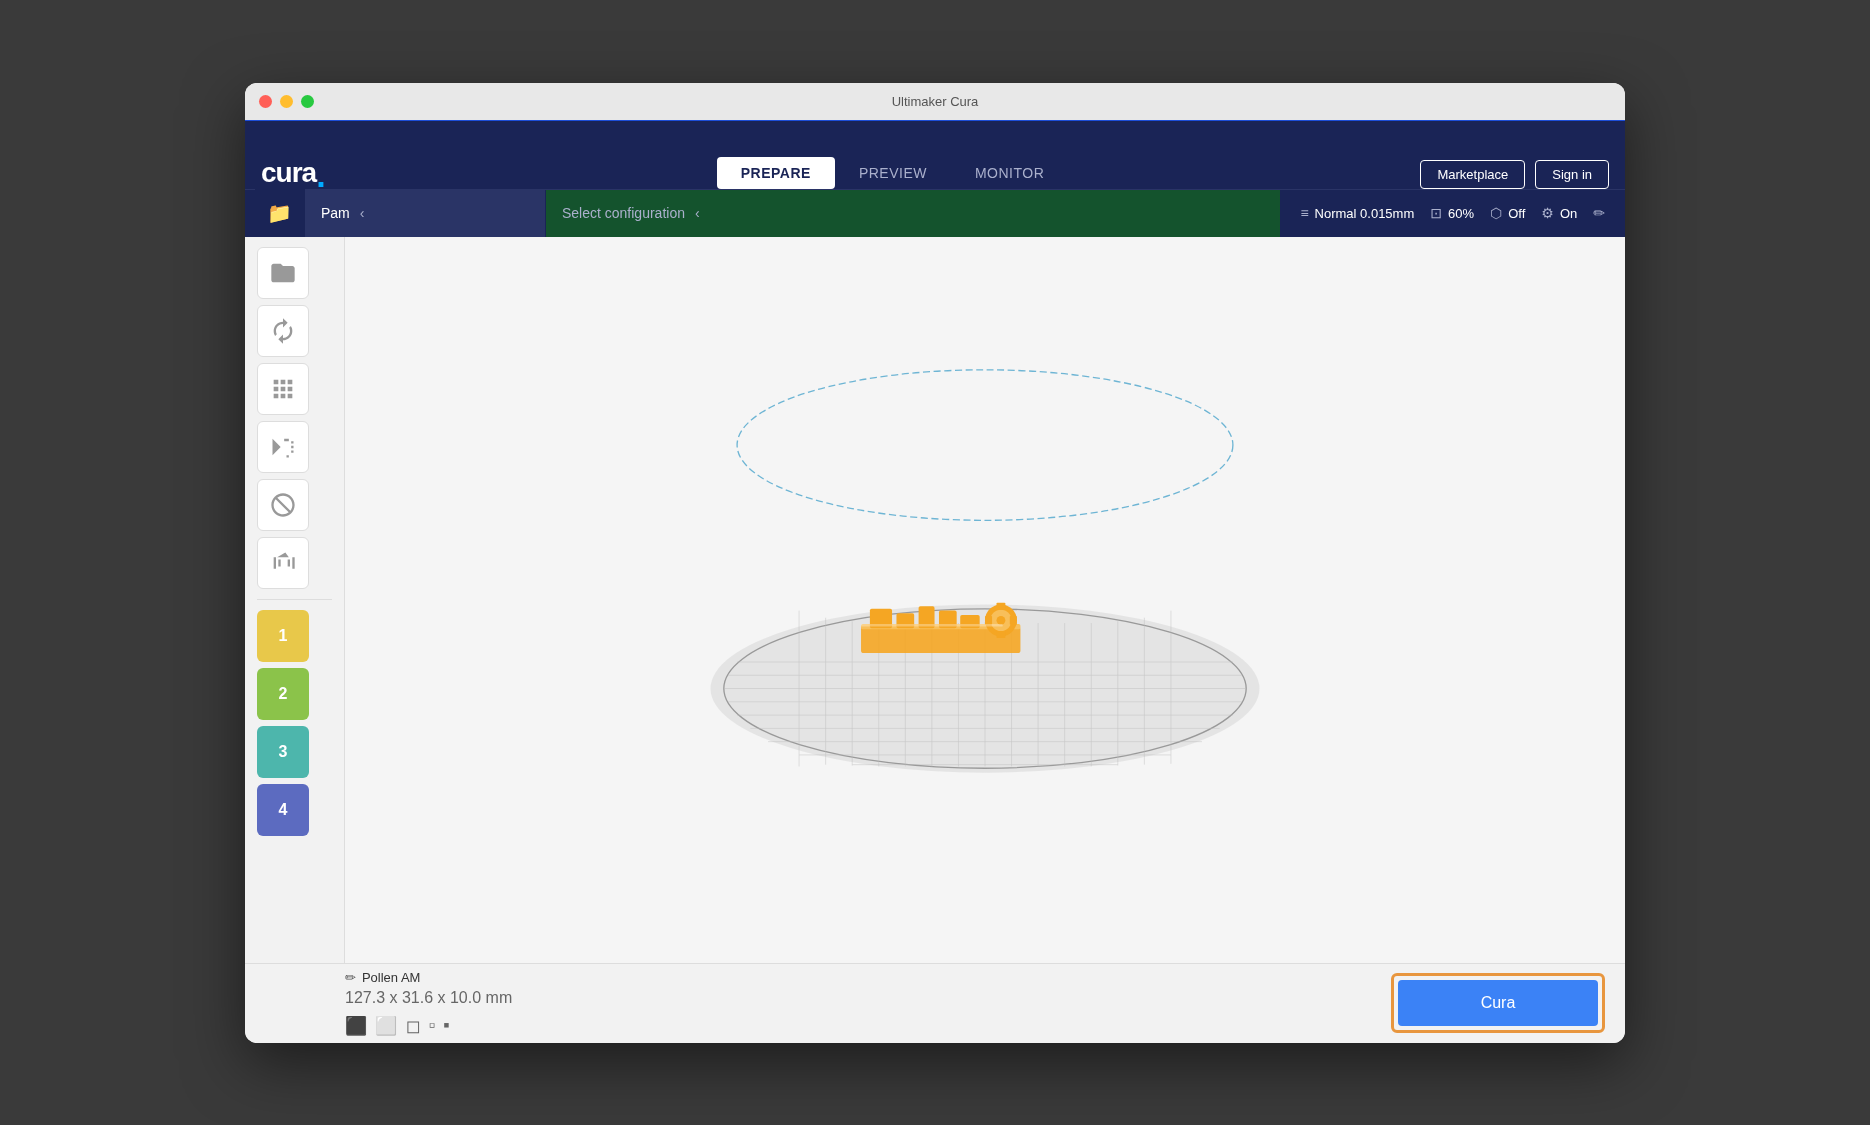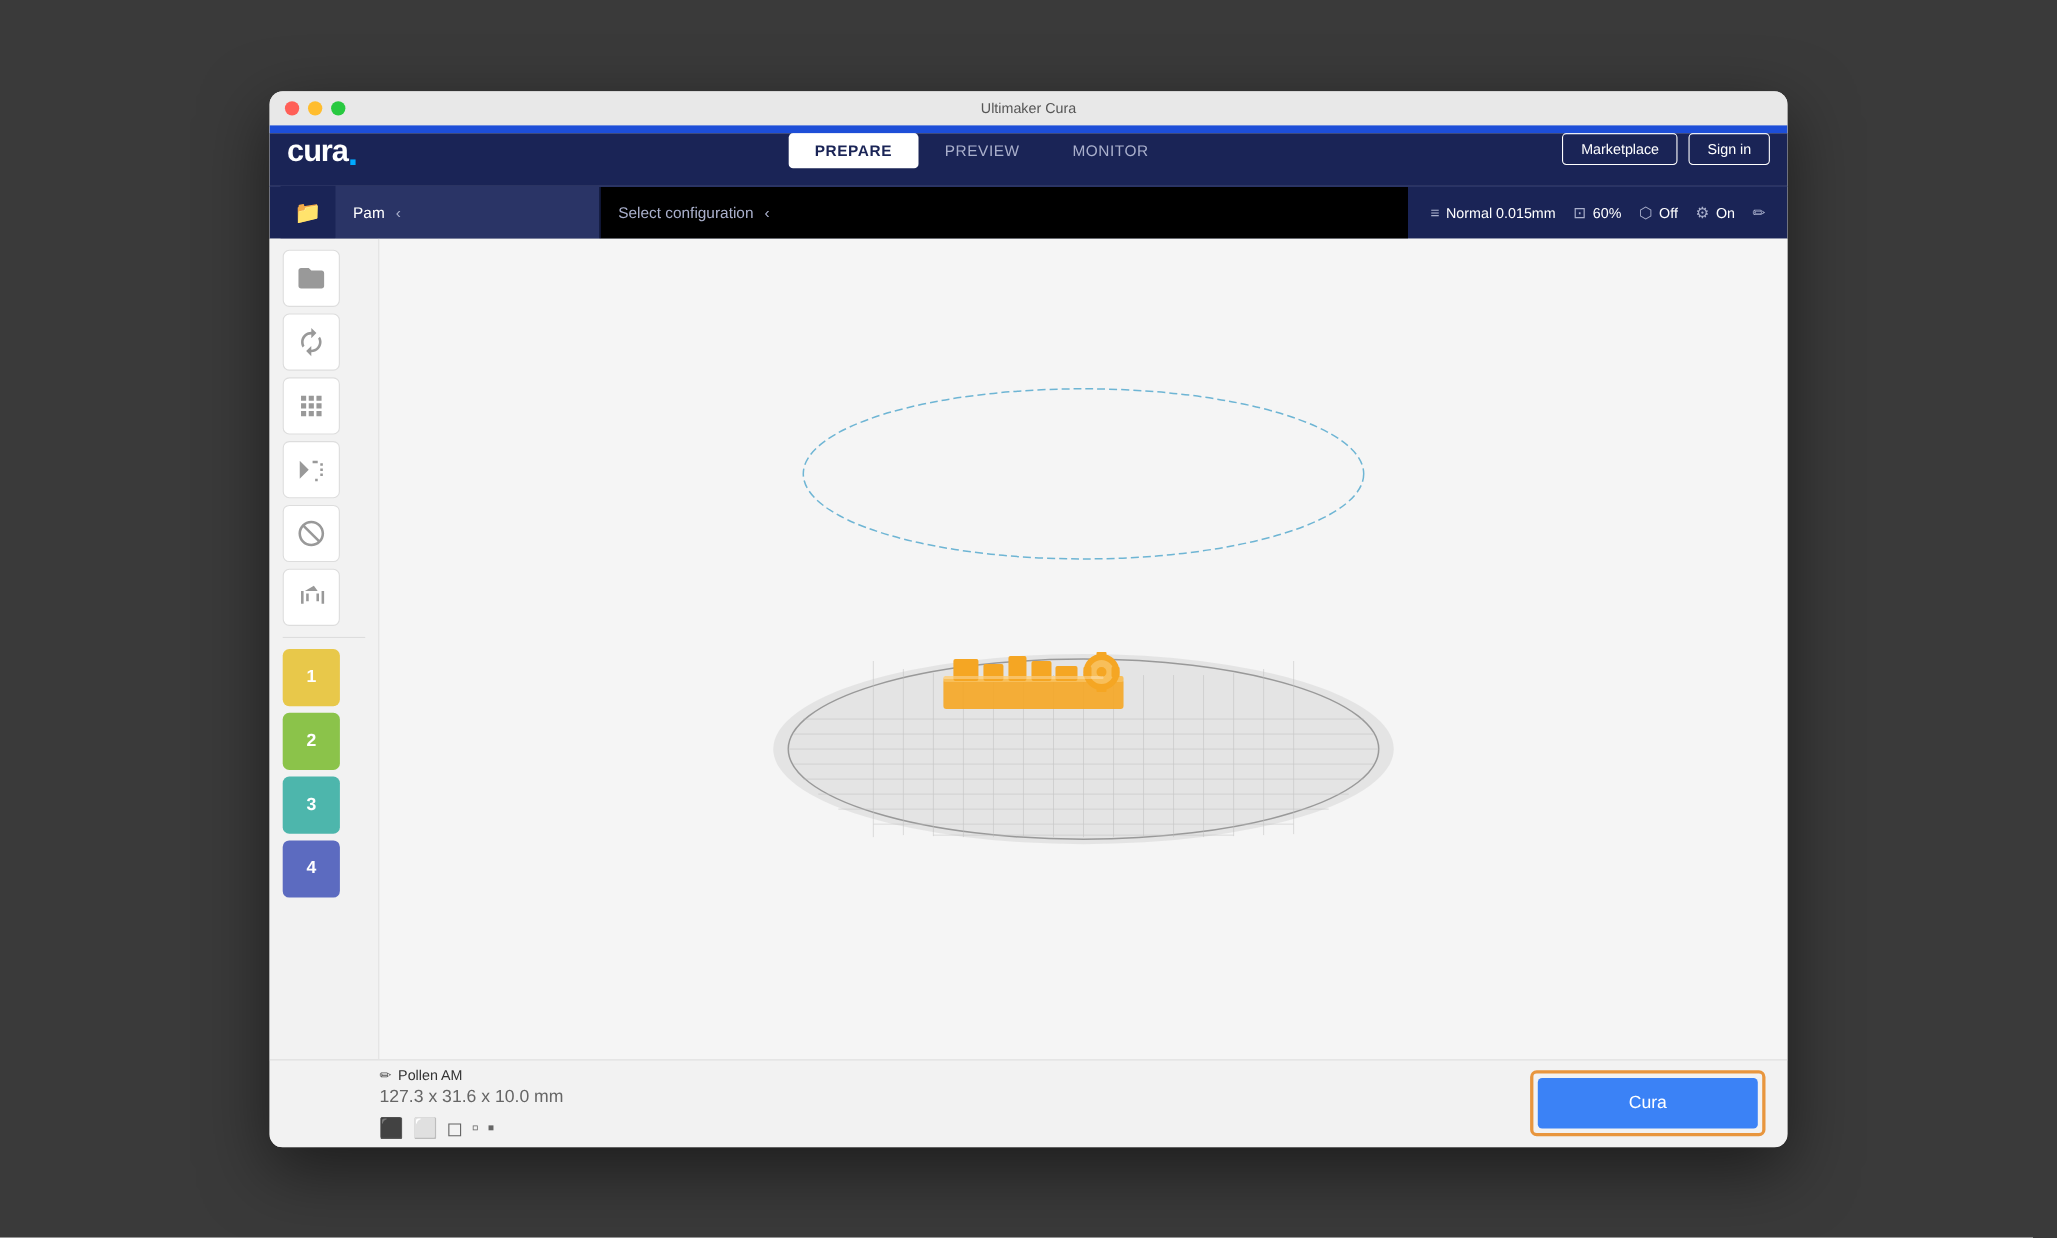--- a/index.html
+++ b/index.html
@@ -23,21 +23,21 @@
       flex-direction: column;
     }
     
     .title-bar {
       background: #e8e8e8;
       height: 38px;
       display: flex;
       align-items: center;
       justify-content: center;
       position: relative;
-      border-bottom: 7px solid #1d4ed8;
+      border-bottom: 1px solid #1d4ed8;
     }
     .traffic-lights {
       position: absolute;
       left: 14px;
       display: flex;
       gap: 8px;
     }
     .traffic-light {
       width: 13px;
       height: 13px;
@@ -47,23 +47,23 @@
     .tl-yellow { background: #ffbd2e; }
     .tl-green { background: #28c940; }
     .title-bar-text {
       font-size: 13px;
       color: #555;
       font-weight: 400;
     }
     
     .top-nav {
       background: #1a2456;
-      height: 48px;
-      display: flex;
-      align-items: flex-start;
+      height: 68px;
+      display: flex;
+      align-items: flex-end;
       padding: 0 16px;
       gap: 0;
     }
     .logo {
       color: white;
       font-size: 28px;
       font-weight: 700;
       letter-spacing: -1px;
       margin-right: 40px;
     }
@@ -137,21 +137,21 @@
       color: white;
       font-size: 14px;
     }
     .chevron {
       color: #aab0cc;
       font-size: 14px;
     }
     .config-section {
       display: flex;
       align-items: center;
-      background: #000000;
+      background: #14532d;
       height: 100%;
       padding: 0 16px;
       gap: 10px;
       flex: 1;
       border-left: 1px solid #1a2456;
     }
     .config-text {
       color: #aab0cc;
       font-size: 14px;
     }

